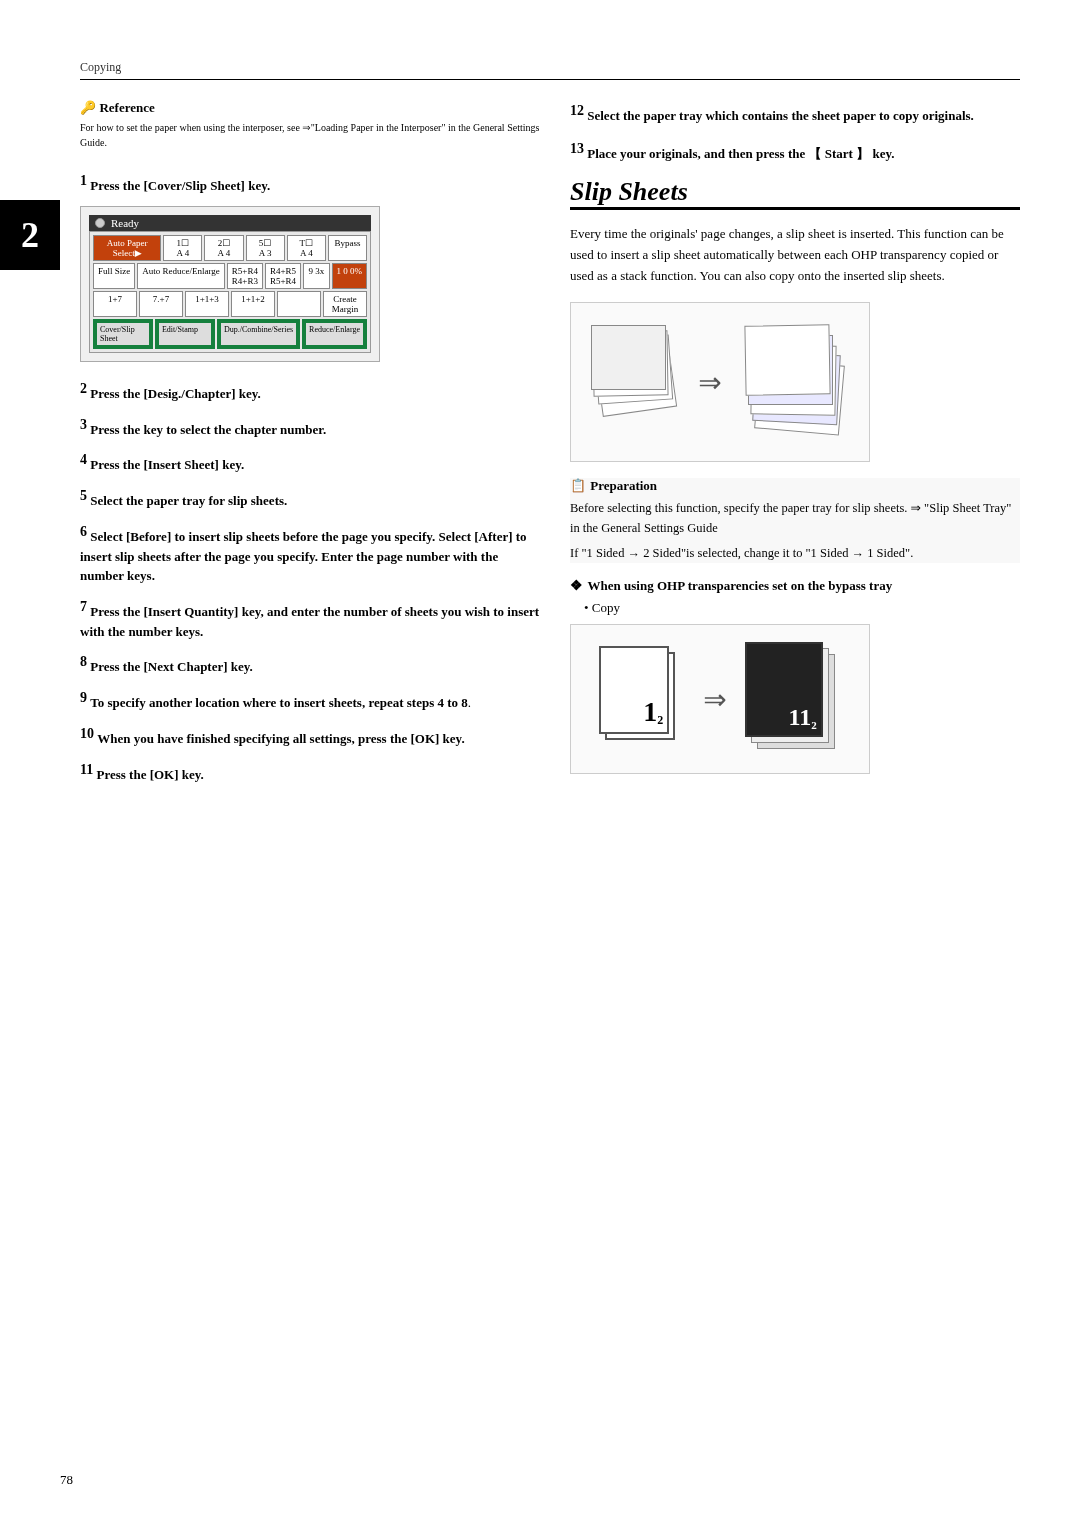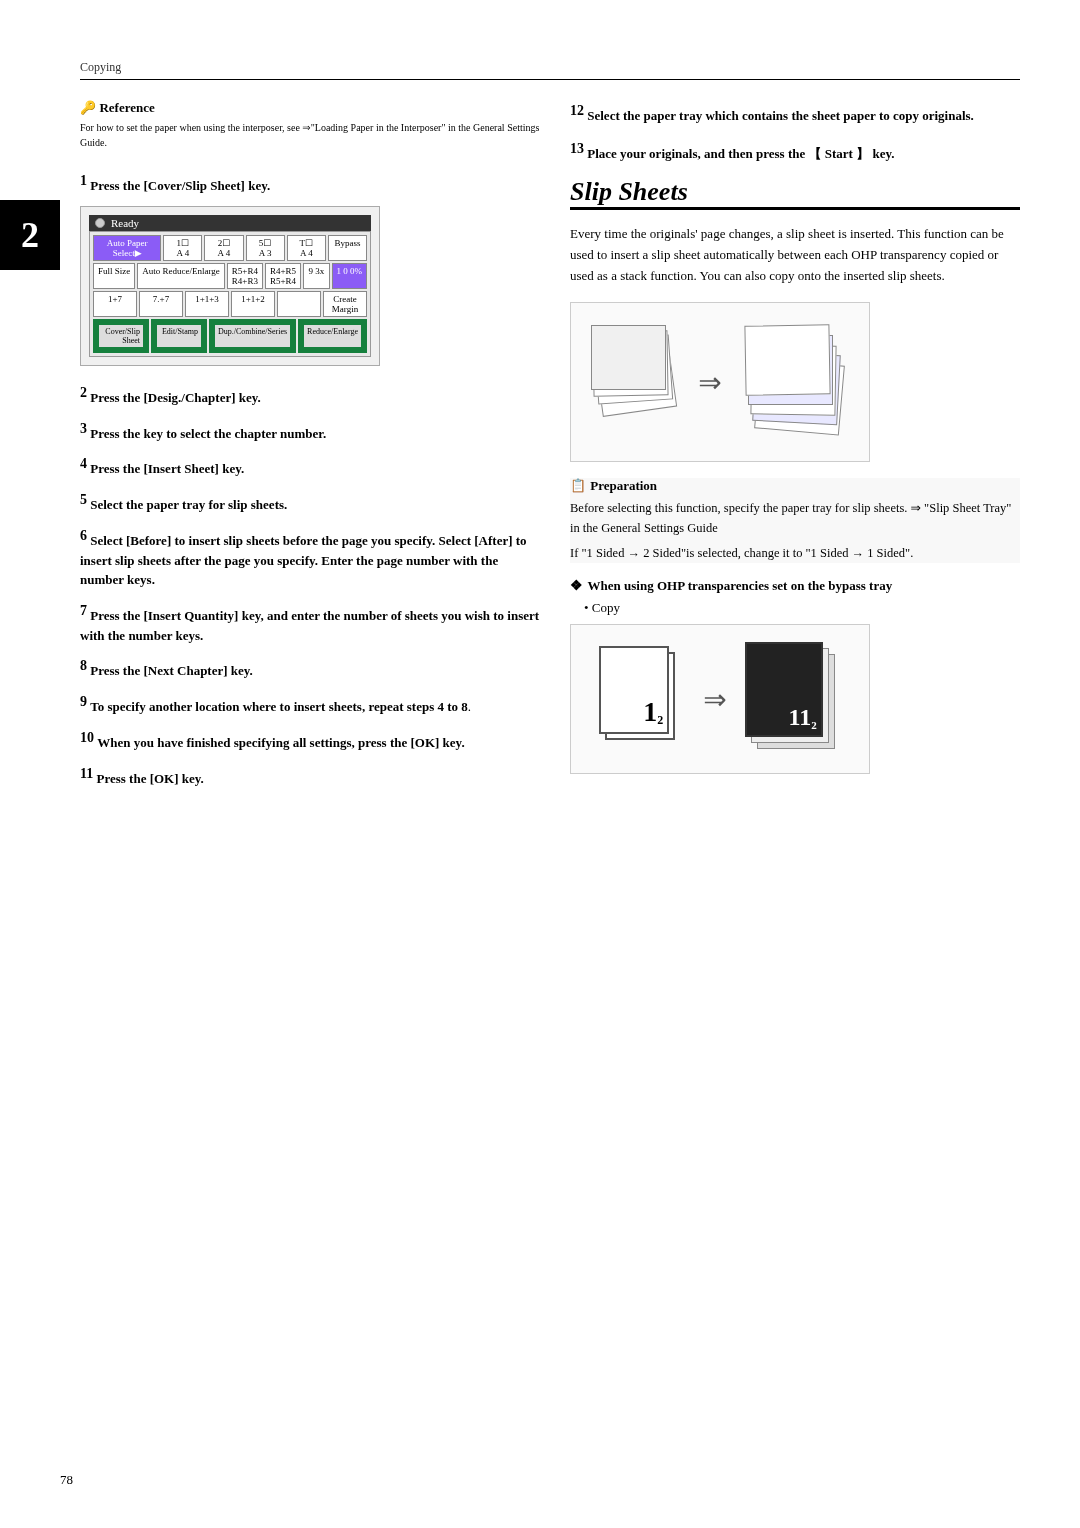--- a/index.html
+++ b/index.html
@@ -113,34 +113,34 @@
       padding: 2px 4px;
       font-size: 9px;
       text-align: center;
       flex: 1;
       white-space: nowrap;
     }
     .screen-cell-wide {
       flex: 2;
     }
     .screen-cell-dark {
-      background: #8b5cf6;
+      background: #c2410c;
       color: #fff;
     }
     .screen-btn-row {
       display: flex;
       gap: 2px;
       margin-top: 2px;
     }
     .screen-btn {
-      border: 6px solid #15803d;
+      border: 4px solid #15803d;
       background: #ddd;
       padding: 2px 3px;
       font-size: 8px;
-      text-align: right;
+      text-align: left;
       flex: 1;
     }
     .section-title {
       font-size: 26px;
       font-weight: bold;
       border-bottom: 3px solid #000;
       margin-bottom: 14px;
       font-style: italic;
     }
     .section-intro {

